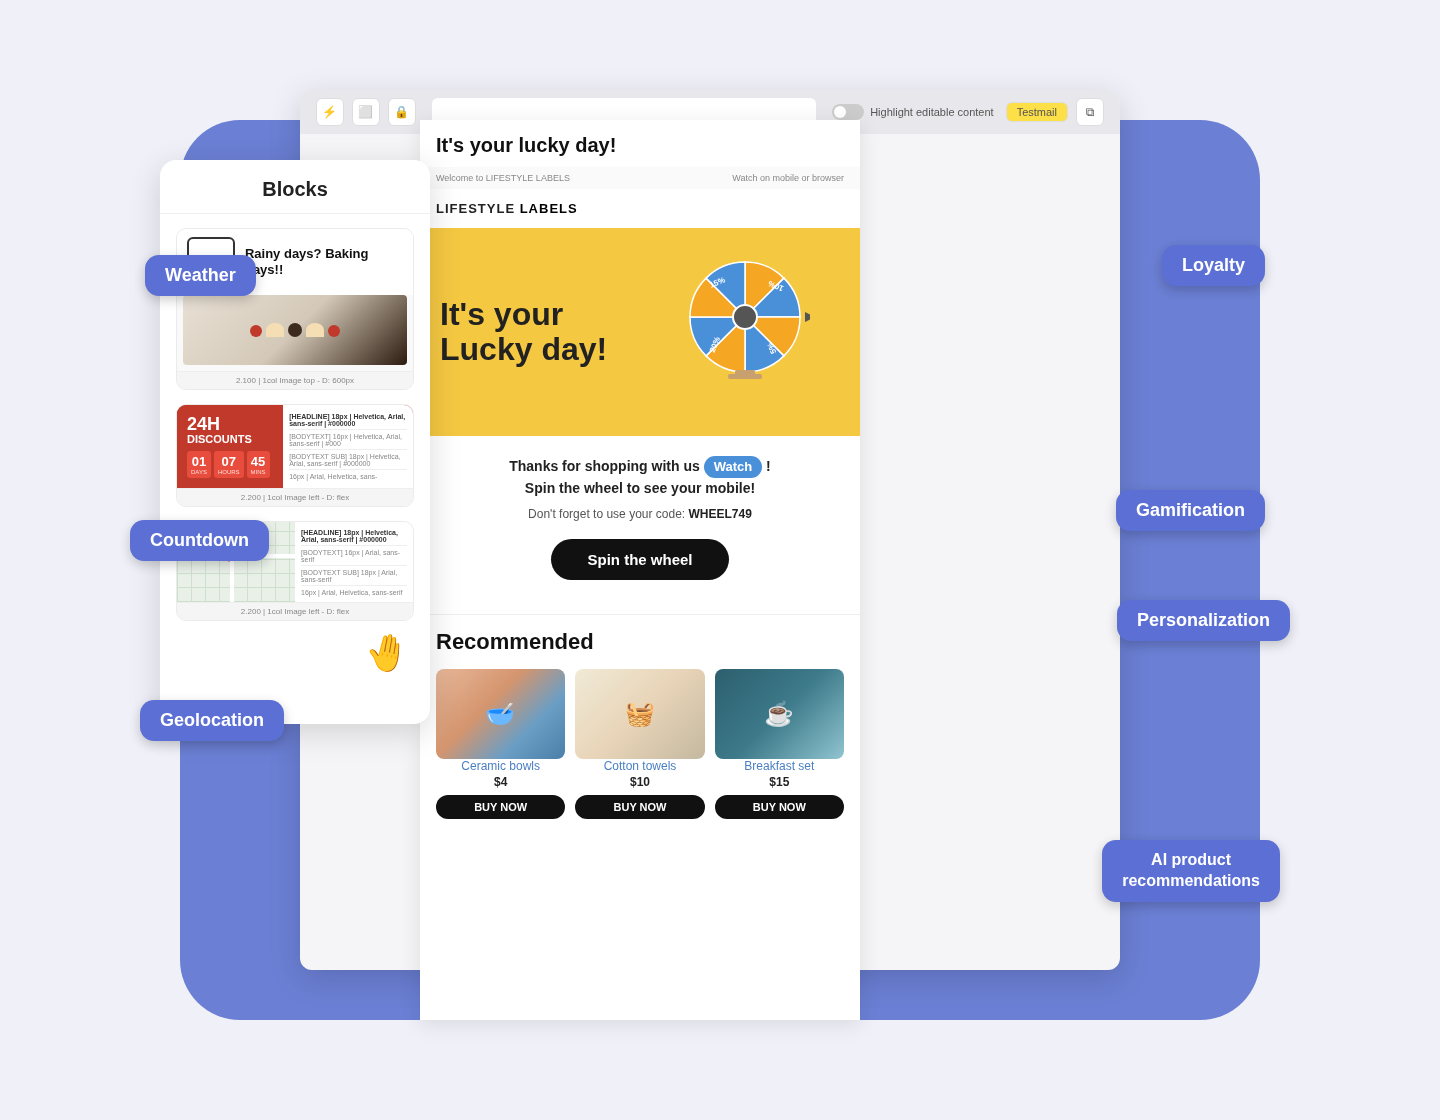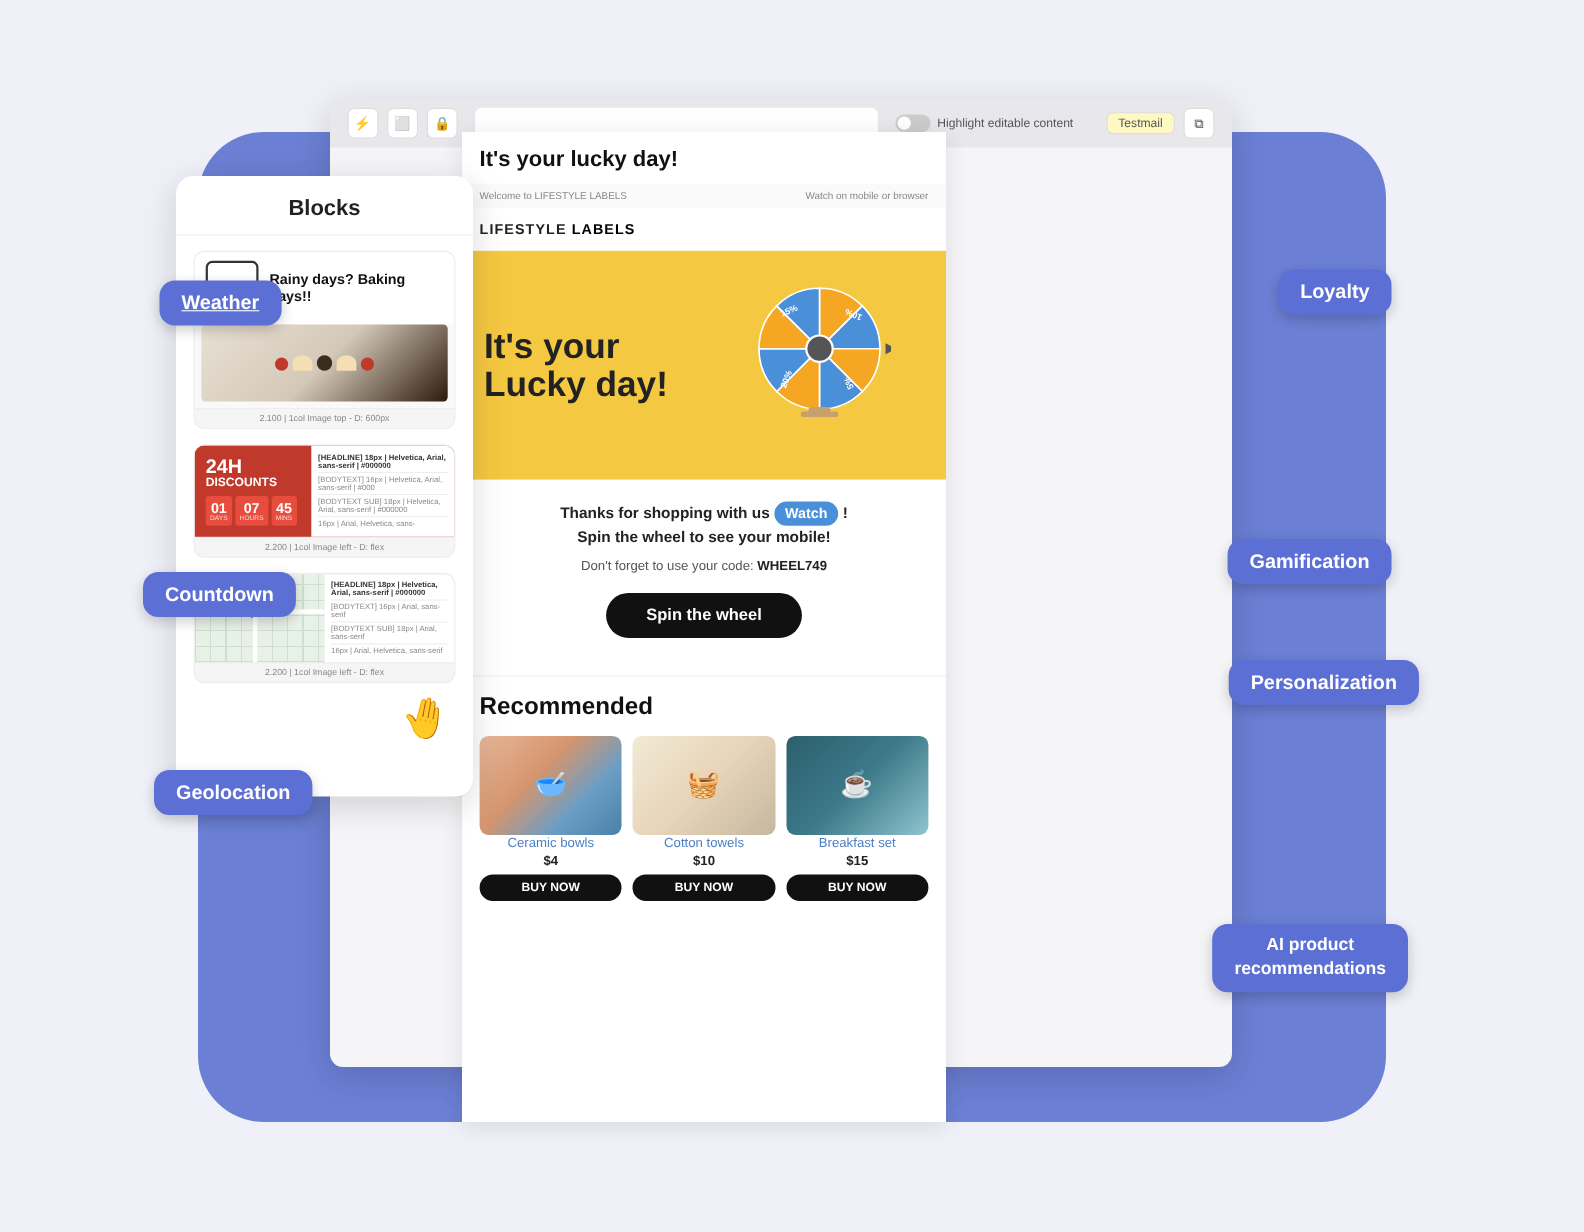--- a/index.html
+++ b/index.html
@@ -83,27 +83,27 @@
       width: 32px; height: 16px;
       background: #ccc; border-radius: 8px;
       position: relative;
     }
     .toggle-knob {
       width: 12px; height: 12px;
       background: #fff; border-radius: 50%;
       position: absolute; top: 2px; left: 2px;
     }
     .testmail-btn {
-      background: #fef9c3;
+      background: #fde047;
       border: 1px solid #ddd;
       border-radius: 6px;
       padding: 3px 10px;
       font-size: 11px;
       color: #555;
-      margin-left: 22px;
+      margin-left: 4px;
     }
 
     
     .blocks-panel {
       position: absolute;
       top: 100px;
       left: 40px;
       width: 270px;
       height: 564px;
       background: #fff;
@@ -492,21 +492,21 @@
       background: #5b6fd4;
       color: #fff;
       border-radius: 14px;
       padding: 10px 20px;
       font-size: 18px;
       font-weight: 800;
       z-index: 10;
       box-shadow: 0 4px 12px rgba(0,0,0,0.2);
       white-space: nowrap;
     }
-    .label-weather { top: 195px; left: 25px; text-decoration: underline; }
+    .label-weather { top: 195px; left: 25px; }
     .label-loyalty { top: 185px; right: 55px; }
     .label-countdown { top: 460px; left: 10px; text-align: center; }
     .label-gamification { top: 430px; right: 55px; }
     .label-personalization { top: 540px; right: 30px; }
     .label-geolocation { top: 640px; left: 20px; }
     .label-ai { top: 780px; right: 40px; font-size: 16px; text-align: center; line-height: 1.3; }
 
     
     .email-lucky-title {
       padding: 14px 16px 10px;

